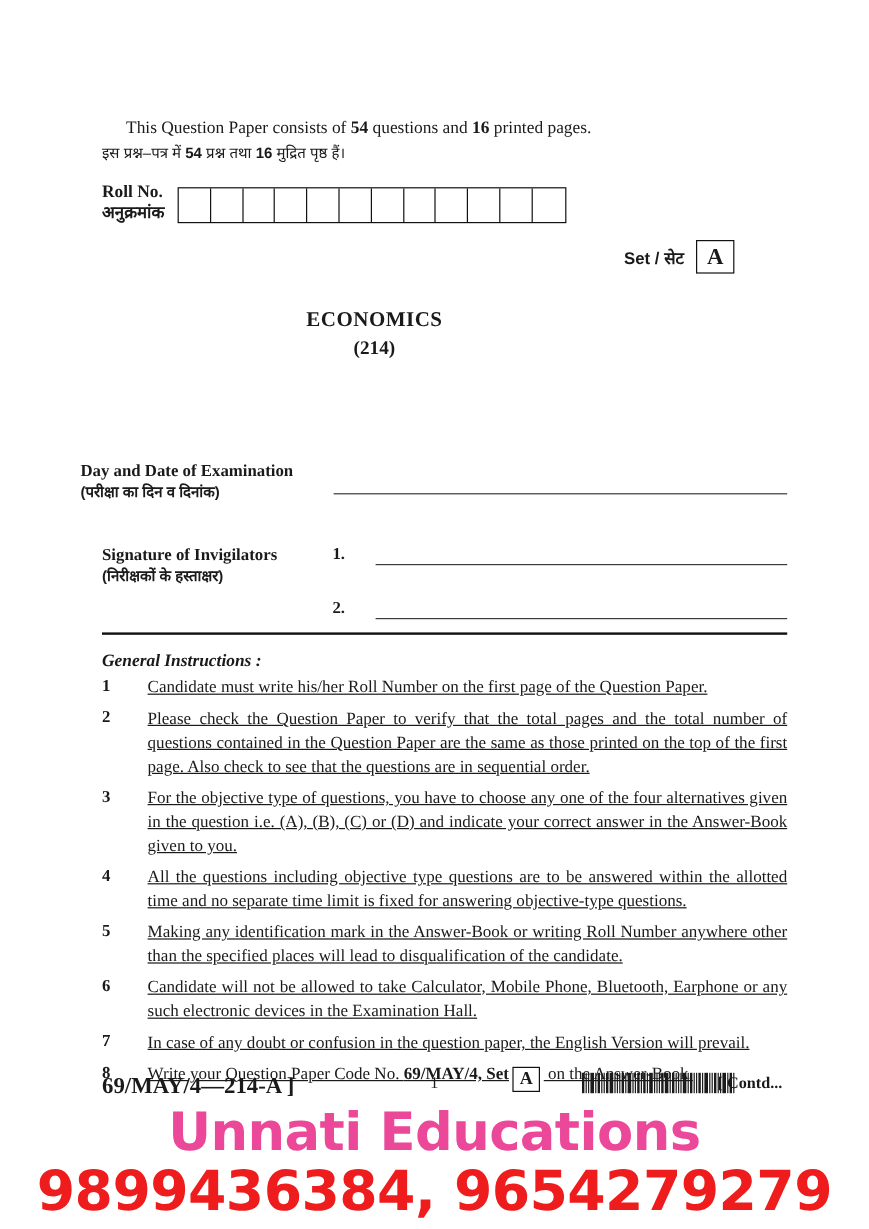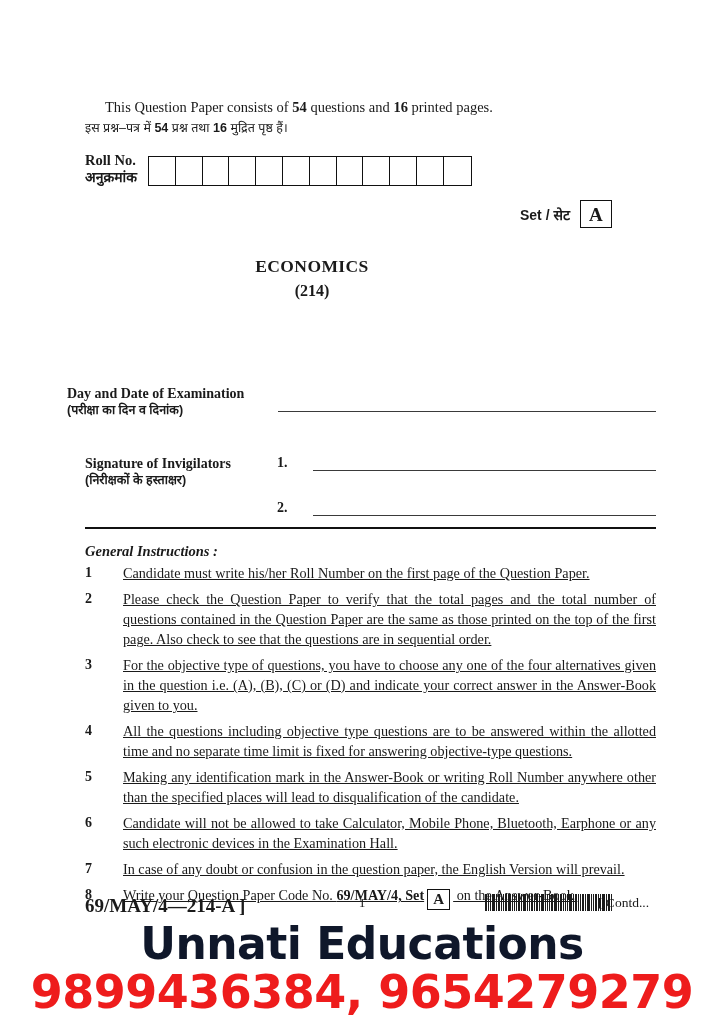--- a/index.html
+++ b/index.html
@@ -304,21 +304,21 @@
     display: block;
     height: 17px;
     background: #1b1b1b;
     margin-right: 1px;
   }
   .footer-contd {
     position: absolute;
     left: 598px;
     top: 895px;
     font-size: 13.5px;
-    font-weight: normal;
+    font-weight: bold;
   }
 
   
   .wm {
     position: absolute;
     left: 0;
     width: 724px;
     text-align: center;
     font-family: "DejaVu Sans", "Liberation Sans", sans-serif;
     font-weight: bold;
@@ -478,16 +478,16 @@
       <i style="width: 2px;"></i>
       <i style="width: 1px;"></i>
       <i style="width: 1px;"></i>
       <i style="width: 3px;"></i>
       <i style="width: 1px;"></i>
       <i style="width: 2px;"></i>
       <i style="width: 1px;"></i>
     </div>
   <div class="footer-contd">[ Contd...</div>
 
-  <div class="wm wm-name" style="color: #0f172a;">Unnati Educations</div>
+  <div class="wm wm-name" style="color: #ec4899;">Unnati Educations</div>
   <div class="wm wm-phone" style="color: rgb(238, 28, 28);">9899436384, 9654279279</div>
 
 </div>
 
 </body></html>

